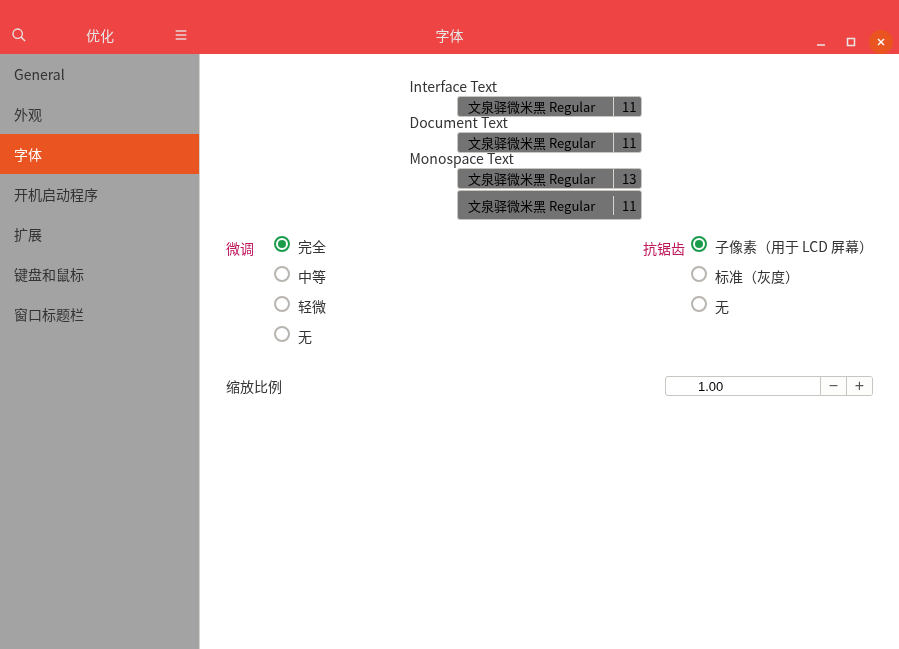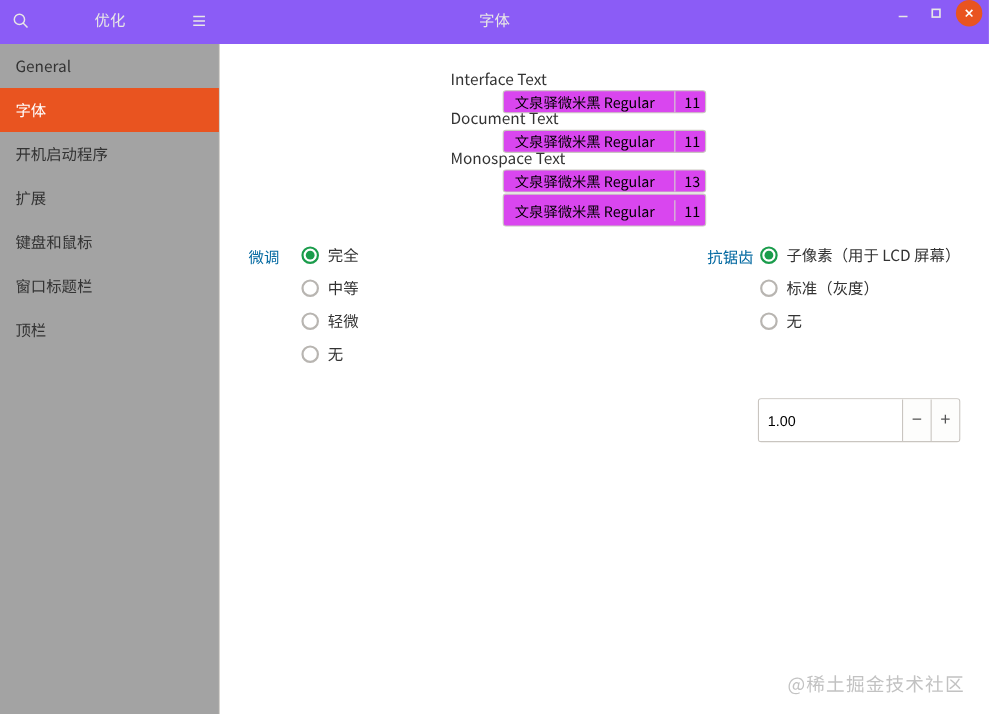--- a/index.html
+++ b/index.html
@@ -6,25 +6,25 @@
 body {
   font-family: "Noto Sans CJK SC", "Microsoft YaHei", sans-serif;
   font-size: 14px;
   background: #fff;
   width: 899px;
   height: 649px;
   overflow: hidden;
   position: relative;
 }
 .titlebar {
-  height: 40px;
-  background: #8b5cf6;
+  height: 54px;
+  background: #ef4444;
   color: #e8e7e6;
   display: flex;
-  align-items: flex-start;
+  align-items: flex-end;
   position: relative;
 }
 .titlebar .tb-left { display:flex; align-items:center; width:200px; }
 .titlebar .tb-icon {
   width:38px; height:38px; display:flex; align-items:center; justify-content:center;
   cursor:pointer;
 }
 .titlebar .tb-icon svg { width:16px; height:16px; stroke:#e8e7e6; fill:none; }
 .titlebar .tb-app-title { flex:1; text-align:center; font-size:14px; color:#e8e7e6; }
 .titlebar .tb-center {
@@ -54,52 +54,52 @@
 
 .main {
   flex:1; padding:22px 26px 0 26px; position:relative;
 }
 .row {
   display:flex; align-items:center; height:36px; margin-bottom:0;flex-direction:column;
 }
 .row-label { width:280px; color:#333; }
 .row-spacer { flex:1; }
 .font-btn {
-  border:1px solid #c9c5c0; border-radius:3px; background:#d946ef;
+  border:1px solid #c9c5c0; border-radius:3px; background:#737373;
   height:30px; min-width:185px; display:flex; align-items:center;
   padding:0 6px 0 10px; cursor:pointer; font-size:13px;
 }
 .font-btn .fname { flex:1; }
 .font-btn .fsize {
   border-left:1px solid #d6d3cf; padding-left:8px; margin-left:8px;
   width:22px; text-align:left;
 }
 
 .two-col {
   display:flex; margin-top:16px; gap:40px;
 }
 .tc-block { display:flex; }
-.tc-label { width:48px; color:#0369a1; padding-top:2px; }
+.tc-label { width:48px; color:#be185d; padding-top:2px; }
 .tc-options { display:flex; flex-direction:column; gap:10px; }
-.radio-opt { display:flex; align-items:center; gap:8px; cursor:pointer; color:#333; }
+.radio-opt { display:flex; align-items:flex-start; gap:8px; cursor:pointer; color:#333; }
 .radio {
   width:16px; height:16px; border-radius:50%;
   border:2px solid #b8b5b1; background:#fff; display:inline-block; position:relative;
 }
 .radio.checked { border-color:#1a9c4b; }
 .radio.checked::after {
   content:""; position:absolute; width:8px; height:8px; border-radius:50%;
   background:#1a9c4b; left:2px; top:2px;
 }
 
 .scale-row { display:flex; align-items:center; margin-top:30px; }
 .scale-row .lbl { width:280px; color:#333; }
 .spin {
-  display:flex; border:1px solid #c9c5c0; border-radius:3px; height:40px;
-  margin-left:auto; overflow:hidden;
+  display:flex; border:1px solid #c9c5c0; border-radius:3px; height:20px;
+  margin-left:auto; overflow:hidden;padding-left:24px;
 }
 .spin input {
   border:none; width:130px; padding:0 8px; font-size:13px; outline:none;
 }
 .spin button {
   width:26px; border:none; border-left:1px solid #c9c5c0; background:#fdfdfc;
   cursor:pointer; font-size:16px; color:#555;
 }
 
 .watermark {
@@ -144,26 +144,26 @@
           <line x1="2" y1="2" x2="8" y2="8"></line>
           <line x1="8" y1="2" x2="2" y2="8"></line>
         </svg>
     </div>
   </div>
 </div>
 
 <div class="body-wrap">
   <div class="sidebar" id="sidebar">
       <div class="sidebar-item">General</div>
+      <div class="sidebar-item">外观</div>
       <div class="sidebar-item active">字体</div>
       <div class="sidebar-item">开机启动程序</div>
       <div class="sidebar-item">扩展</div>
       <div class="sidebar-item">键盘和鼠标</div>
       <div class="sidebar-item">窗口标题栏</div>
-      <div class="sidebar-item">顶栏</div>
     </div>
 
   <div class="main">
     <div id="font-rows">
         <div class="row">
           <div class="row-label">Interface Text</div>
           <div class="row-spacer"></div>
           <div class="font-btn">
             <span class="fname">文泉驿微米黑 Regular</span>
             <span class="fsize">11</span>
@@ -229,22 +229,22 @@
             </div>
             <div class="radio-opt">
               <span class="radio"></span>
               <span>无</span>
             </div>
           </div>
       </div>
     </div>
 
     <div class="scale-row">
+      <div class="lbl">缩放比例</div>
       <div class="spin">
         <input type="text" value="1.00" style="">
         <button>−</button>
         <button>+</button>
       </div>
     </div>
 
-    <div class="watermark">@稀土掘金技术社区</div>
   </div>
 </div>
 
 </body></html>

